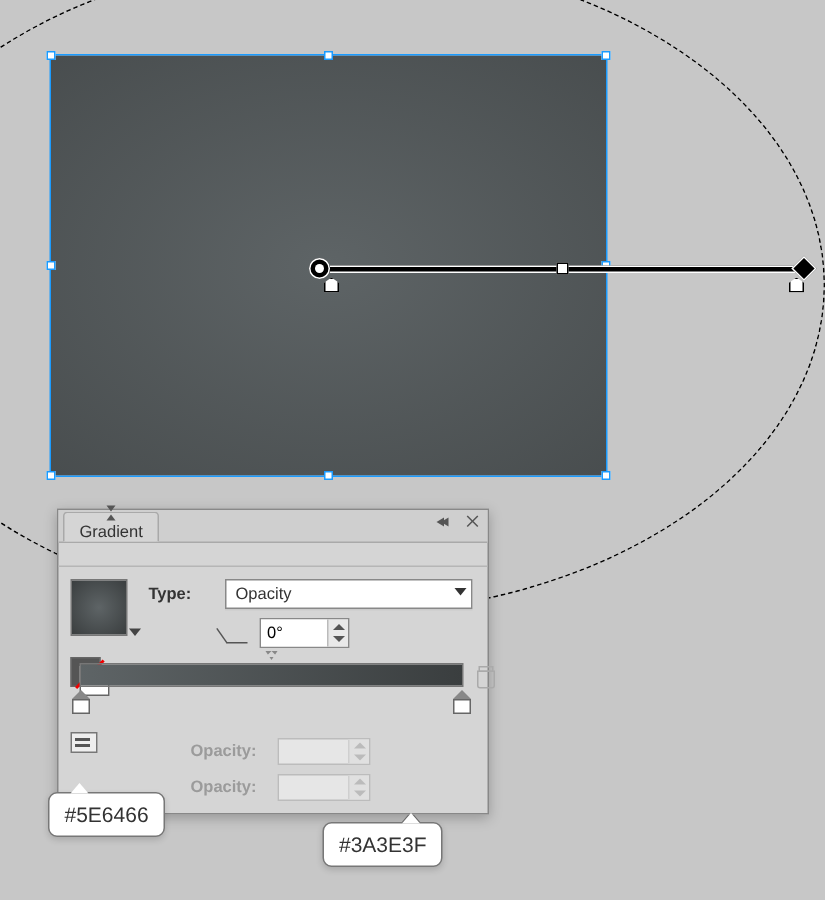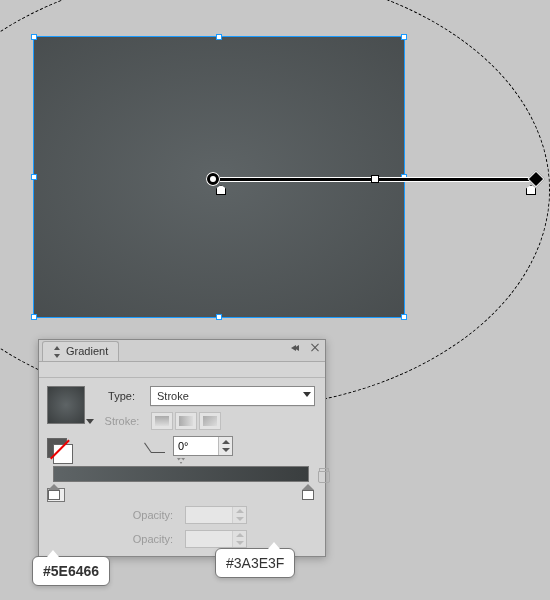--- a/index.html
+++ b/index.html
@@ -137,20 +137,21 @@
     padding: 0 10px;
     line-height: 19px;
     background: #d5d5d5;
     border: 1px solid #a9a9a9;
     border-bottom: none;
     border-radius: 3px 3px 0 0;
     margin-left: 3px;
     display: flex;
     align-items: center;
     gap: 4px;
+    flex-direction: column;
   }
   .tab .updn {
     width: 9px; height: 14px;
     position: relative;
   }
   .tab .updn::before, .tab .updn::after {
     content:""; position:absolute; left:1px; width:0; height:0;
     border-left:3.5px solid transparent; border-right:3.5px solid transparent;
   }
   .tab .updn::before { top:1px; border-bottom:4px solid #555; }
@@ -179,21 +180,21 @@
     content:""; position:absolute; left:1px; top:5px; width:10px; height:1px; background:#555;
   }
   .panel-tabs .close::before { transform: rotate(45deg); }
   .panel-tabs .close::after { transform: rotate(-45deg); }
 
   .panel-body {
     padding: 8px 10px 8px 8px;
     position: relative;
   }
   .row { display: flex; align-items: center; margin-bottom: 6px; }
-  .row .label { width: 46px; text-align: center; margin-right: 6px; color: #333; }
+  .row .label { width: 46px; text-align: left; margin-right: 6px; color: #333; font-weight: bold; }
   .row .label.dim { color: #9b9b9b; }
 
   .swatch-col {
     position: absolute;
     left: 8px; top: 8px;
     width: 44px;
   }
   .swatch-big {
     width: 38px; height: 38px;
     border: 1px solid #777;
@@ -336,21 +337,21 @@
     border-bottom:6px solid #888; margin:0 auto;
   }
   .gstop .box{
     width:12px;height:10px;border:1px solid #666;background:#fff;
   }
   .gstop.left{left:-5px;}
   .gstop.right{right:-5px;}
 
   
   .disabled-rows {
-    margin: 6px 6px 0 80px;
+    margin: 16px 6px 0 80px;
   }
   .disabled-rows .row .label { width:52px; }
   .disabled-box {
     display:inline-flex;height:18px;border:1px solid #bcbcbc;background:#e6e6e6;width:62px;
   }
   .disabled-box .stepper{width:14px;border-left:1px solid #cfcfcf;background:#e0e0e0;position:relative;}
   .disabled-box .stepper::before,.disabled-box .stepper::after{
     content:"";position:absolute;left:3px;width:0;height:0;
     border-left:4px solid transparent;border-right:4px solid transparent;
   }
@@ -361,21 +362,21 @@
   .callout {
     position: absolute;
     background: #fff;
     border: 1px solid #777;
     border-radius: 6px;
     padding: 6px 10px;
     font-size: 14px;
     font-weight: 500;
     box-shadow: 0 2px 4px rgba(0,0,0,0.15);
   }
-  .callout.c1 { left: 32px; top: 556px; font-weight: bold; }
+  .callout.c1 { left: 32px; top: 528px; }
   .callout.c2 { left: 215px; top: 548px; }
   .callout .tip {
     position:absolute; top:-7px; width:0;height:0;
     border-left:6px solid transparent;border-right:6px solid transparent;
     border-bottom:7px solid #fff;
   }
   .callout .tip::before{
     content:"";position:absolute;left:-7px;top:-1px;width:0;height:0;
     border-left:7px solid transparent;border-right:7px solid transparent;
     border-bottom:8px solid #777;
@@ -441,30 +442,22 @@
       </div>
     </div>
     <div class="mini-icons">
       <div class="mini reverse"></div>
     </div>
 
     <div class="content-col">
       <div class="row">
         <span class="label">Type:</span>
         <div class="select wide">
-          <span>Stroke</span>
+          <span>Opacity</span>
           <span class="arrow"></span>
-        </div>
-      </div>
-      <div class="row">
-        <span class="label dim">Stroke:</span>
-        <div class="stroke-icons">
-          <div class="si a"></div>
-          <div class="si b"></div>
-          <div class="si c"></div>
         </div>
       </div>
       <div class="numrow">
         <span style="width:46px;"></span>
         <span class="icon-angle"></span>
         <div class="numbox">
           <input value="0°" style="">
           <div class="stepper"></div>
         </div>
       </div>

